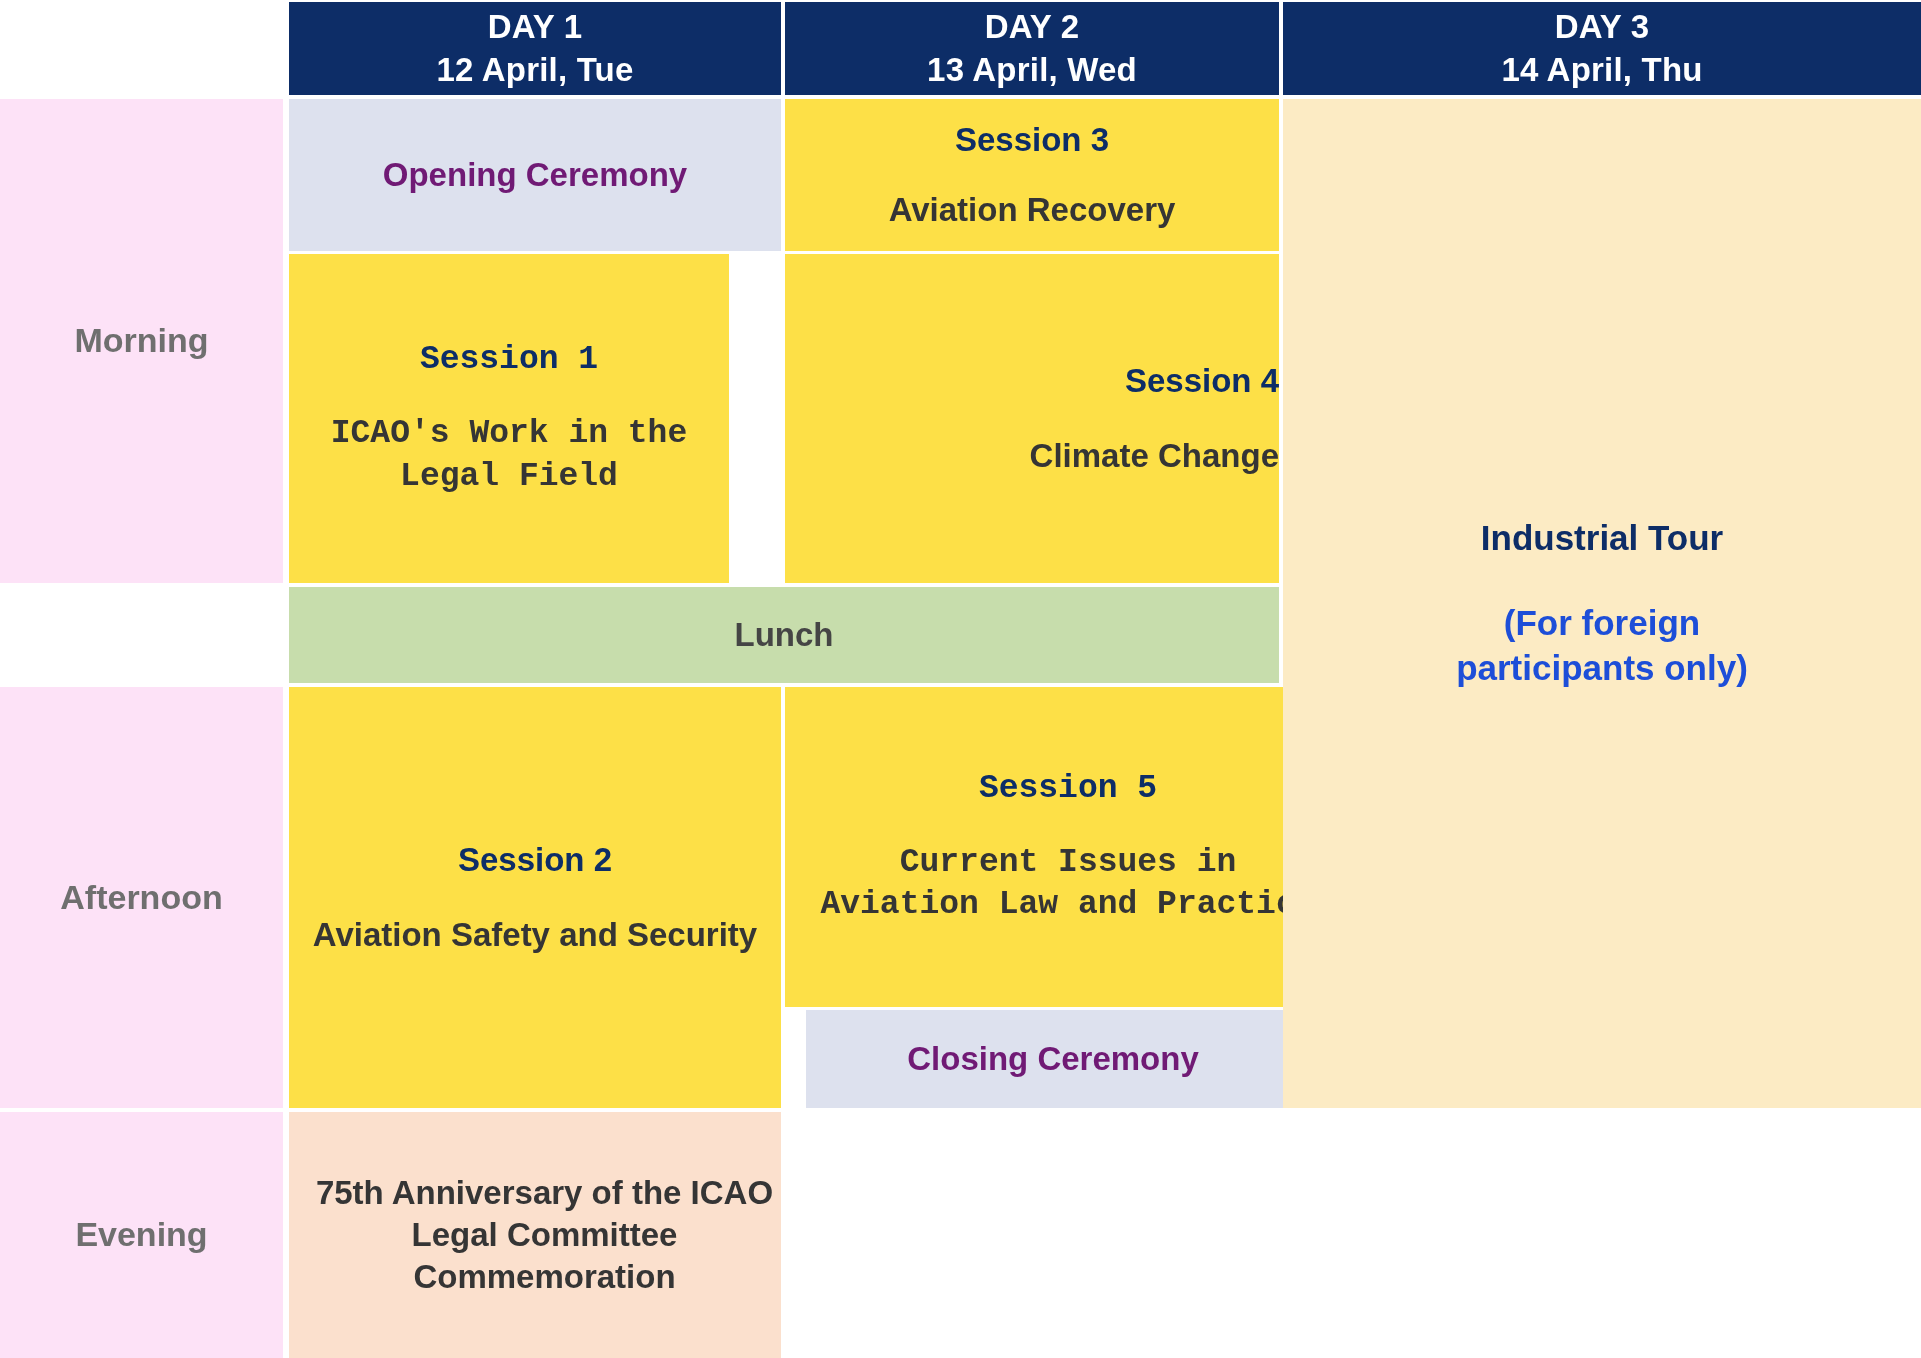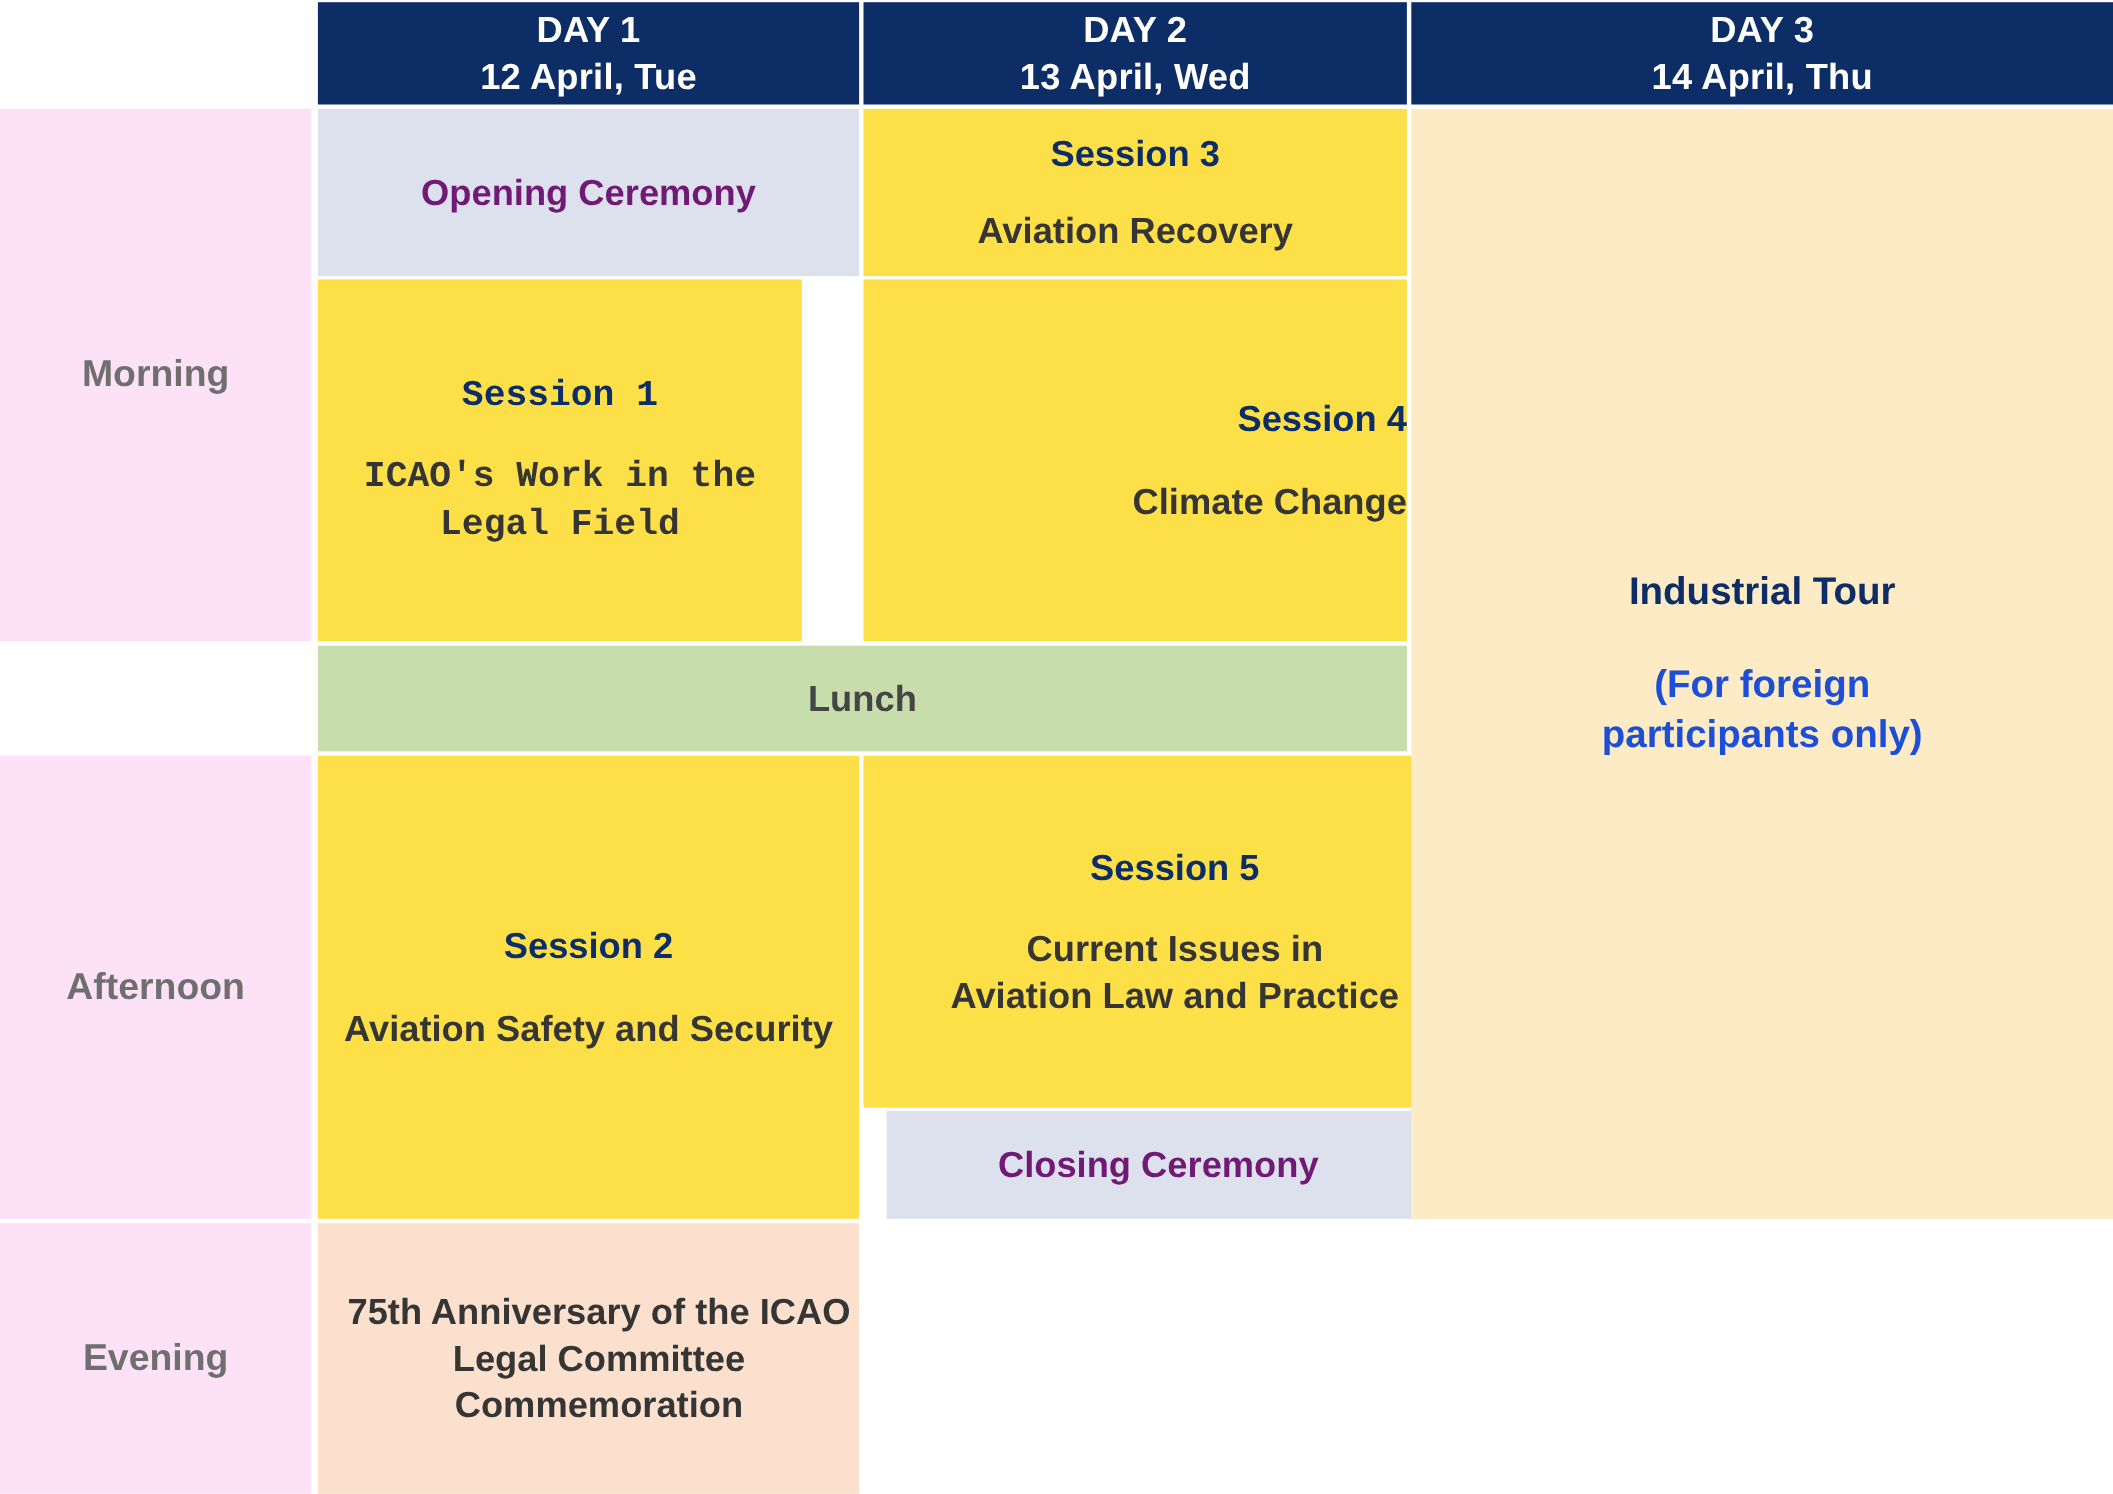--- a/index.html
+++ b/index.html
@@ -159,21 +159,21 @@
     <span class="s-sub">Climate Change</span>
   </div>
 
   <div class="cell lunch" style="left:289px; top:587px; width:990px; height:96px;">Lunch</div>
 
   <div class="cell session" style="left:289px; top:687px; width:492px; height:421px;">
     <span class="s-title">Session 2</span>
     <span class="s-sub">Aviation Safety and Security</span>
   </div>
 
-  <div class="cell session" style="left:785px; top:687px; width:566px; height:320px;">
+  <div class="cell session" style="left:785px; top:687px; width:566px; height:320px;font-family:Liberation Mono, monospace;">
     <span class="s-title">Session 5</span>
     <span class="s-sub">Current Issues in
 Aviation Law and Practice</span>
   </div>
 
   <div class="cell ceremony" style="left:785px; top:1010px; width:494px; height:98px;margin-left:21px;">Closing Ceremony</div>
 
   <div class="cell tour" style="left:1283px; top:99px; width:638px; height:1009px;">
     <span class="t-title">Industrial Tour</span>
     <span class="t-note">(For foreign

